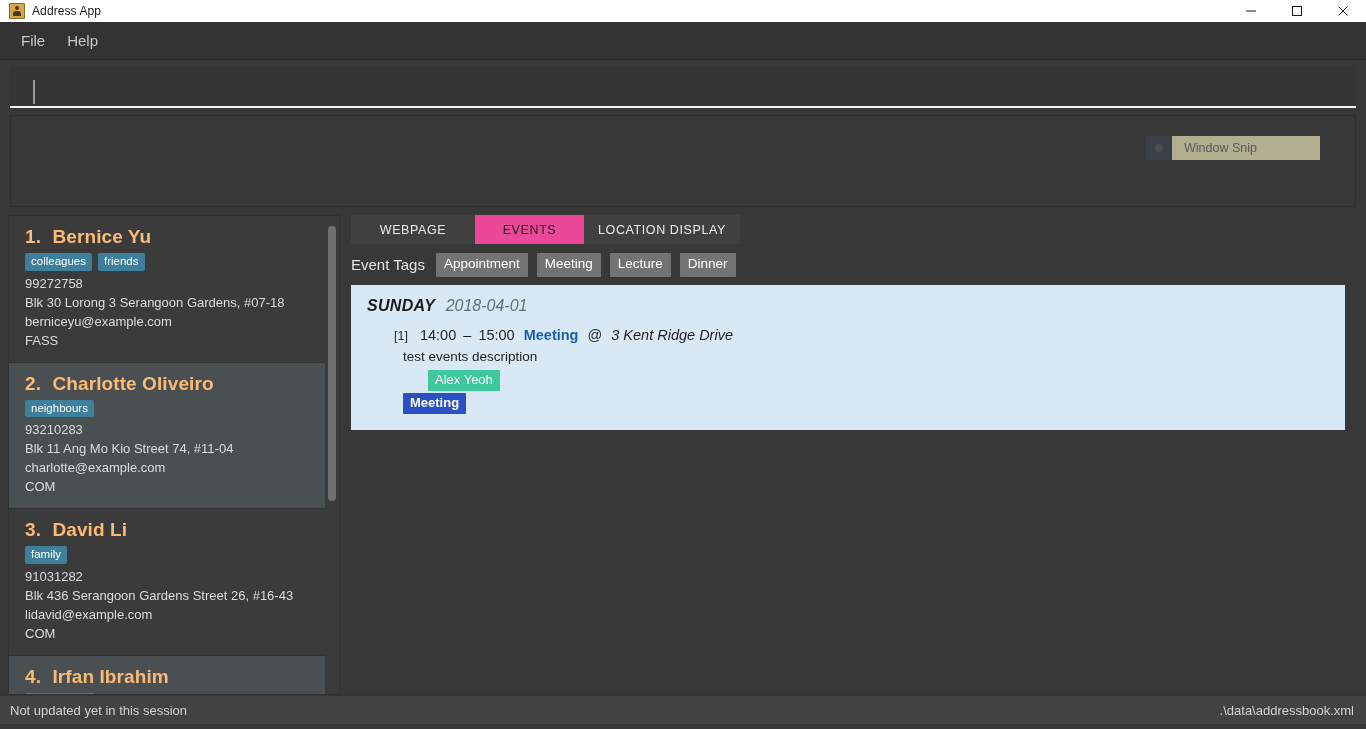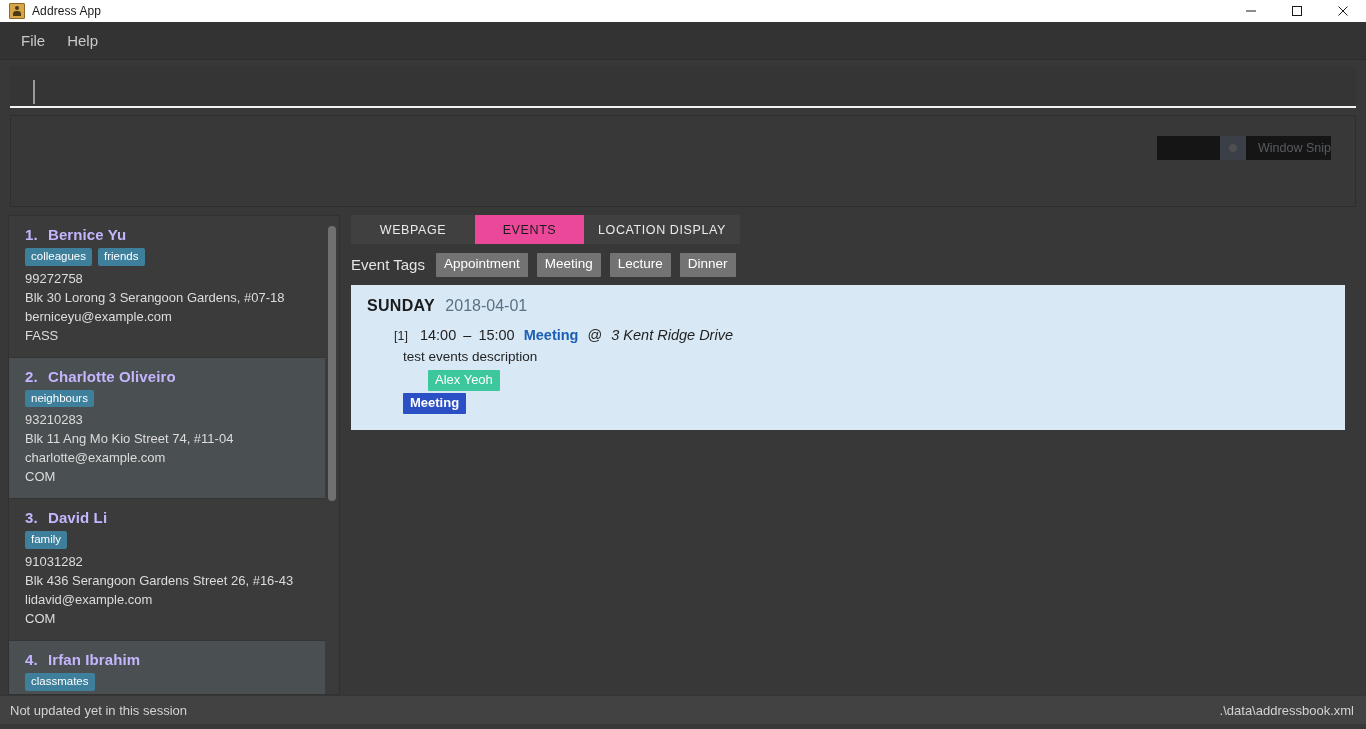--- a/index.html
+++ b/index.html
@@ -127,29 +127,28 @@
   
   .snip-panel {
     flex: 0 0 92px;
     margin: 7px 10px 0 10px;
     background: #383838;
     border: 1px solid #2e2e2e;
     position: relative;
   }
   .snip-button {
     position: absolute;
-    right: 24px;
+    right: 35px;
     top: 20px;
     width: 174px;
     height: 24px;
-    background: #000000;
+    background: #fef9c3;
     display: flex;
     align-items: center;
     opacity: 0.62;
-    justify-content: flex-end;
   }
   .snip-button-icon {
     width: 26px;
     height: 24px;
     display: flex;
     align-items: center;
     justify-content: center;
     background: #3d4553;
     flex: 0 0 26px;
   }
@@ -188,22 +187,22 @@
     overflow: hidden;
     padding: 0;
   }
   .contact-card {
     padding: 10px 14px 12px 16px;
     background: #3b3b3b;
     border-bottom: 1px solid #343434;
   }
   .contact-card.alt { background: #4a4f52; }
   .contact-name {
-    font-size: 15px;
-    color: #c4b5fd;
+    font-size: 19px;
+    color: #fdba74;
     font-weight: bold;
     margin-bottom: 5px;
     letter-spacing: 0.1px;
   }
   .contact-name .idx {
     font-weight: bold;
     margin-right: 6px;
   }
   .tag-row { margin-bottom: 3px; display: flex; gap: 6px; flex-wrap: wrap; }
   .tag-pill {
@@ -304,20 +303,21 @@
   }
   .event-card {
     background: #d8e8f5;
     padding: 12px 16px 14px 16px;
     width: 100%;
   }
   .event-day-row {
     font-size: 16px;
     margin-bottom: 10px;
     white-space: nowrap;
+    font-style: italic;
   }
   .event-day {
     font-weight: bold;
     color: #1b1b1b;
     letter-spacing: 0.3px;
   }
   .event-date {
     color: #5a7184;
     margin-left: 6px;
   }

